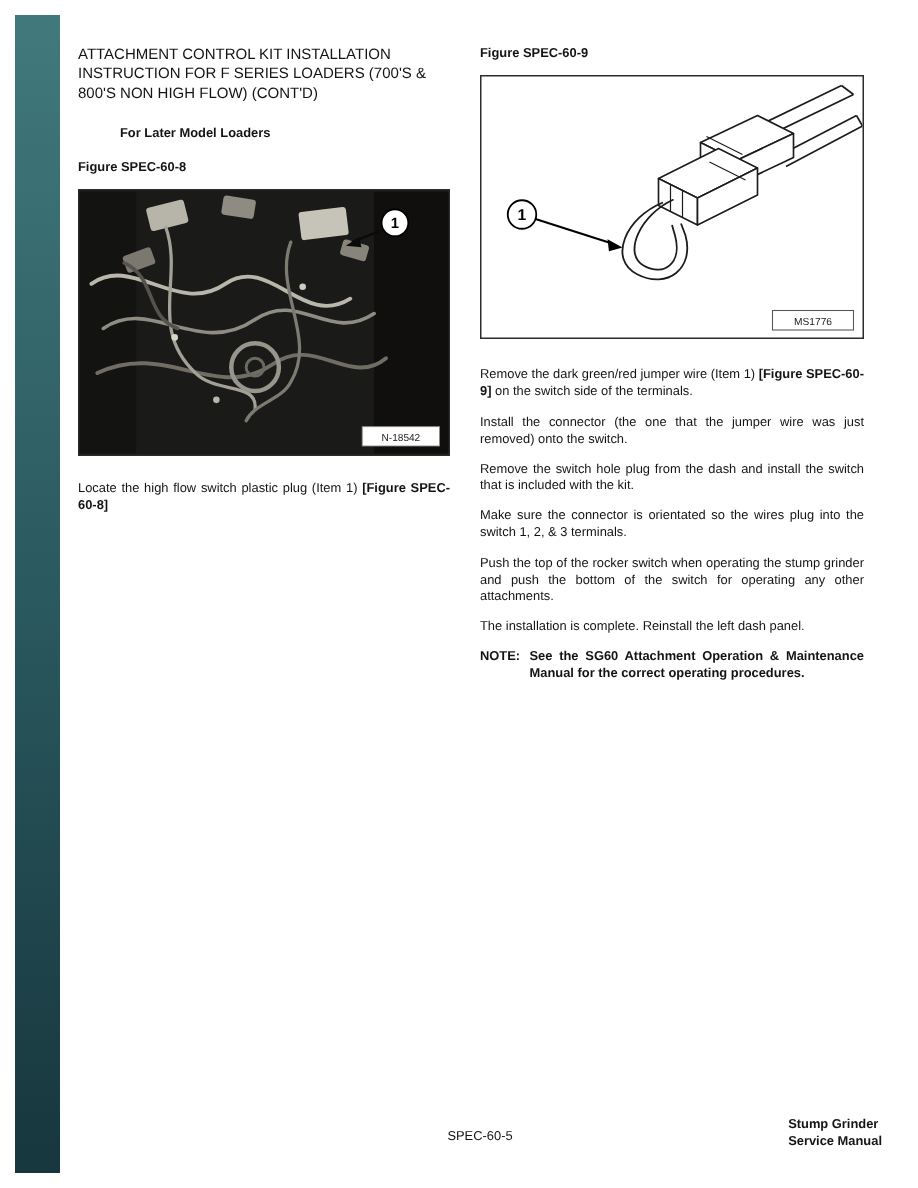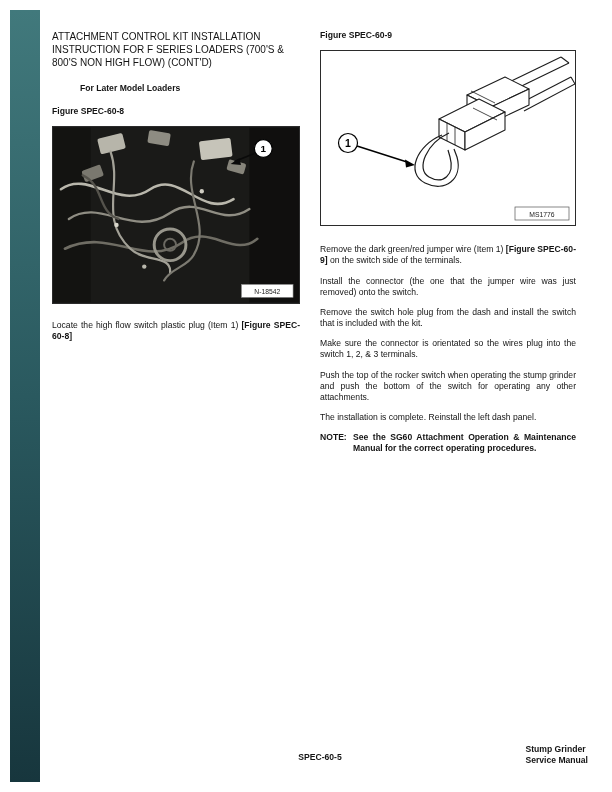--- a/index.html
+++ b/index.html
@@ -53,21 +53,21 @@
     display: grid;
     grid-template-columns: 33px 1fr;
     font-weight: bold;
     text-align: justify;
   }
 
   .page-num {
     position: absolute;
     left: 52px; width: 536px; bottom: 30px;
     text-align: center;
-    font-size: 8.6px; font-weight: bold;
+    font-size: 8.6px; font-weight: normal;
   }
   .doc-title {
     position: absolute;
     right: 24px; bottom: 26px;
     text-align: left;
     font-size: 8.6px; font-weight: bold;
     line-height: 1.3;
   }
 </style>
 </head>

